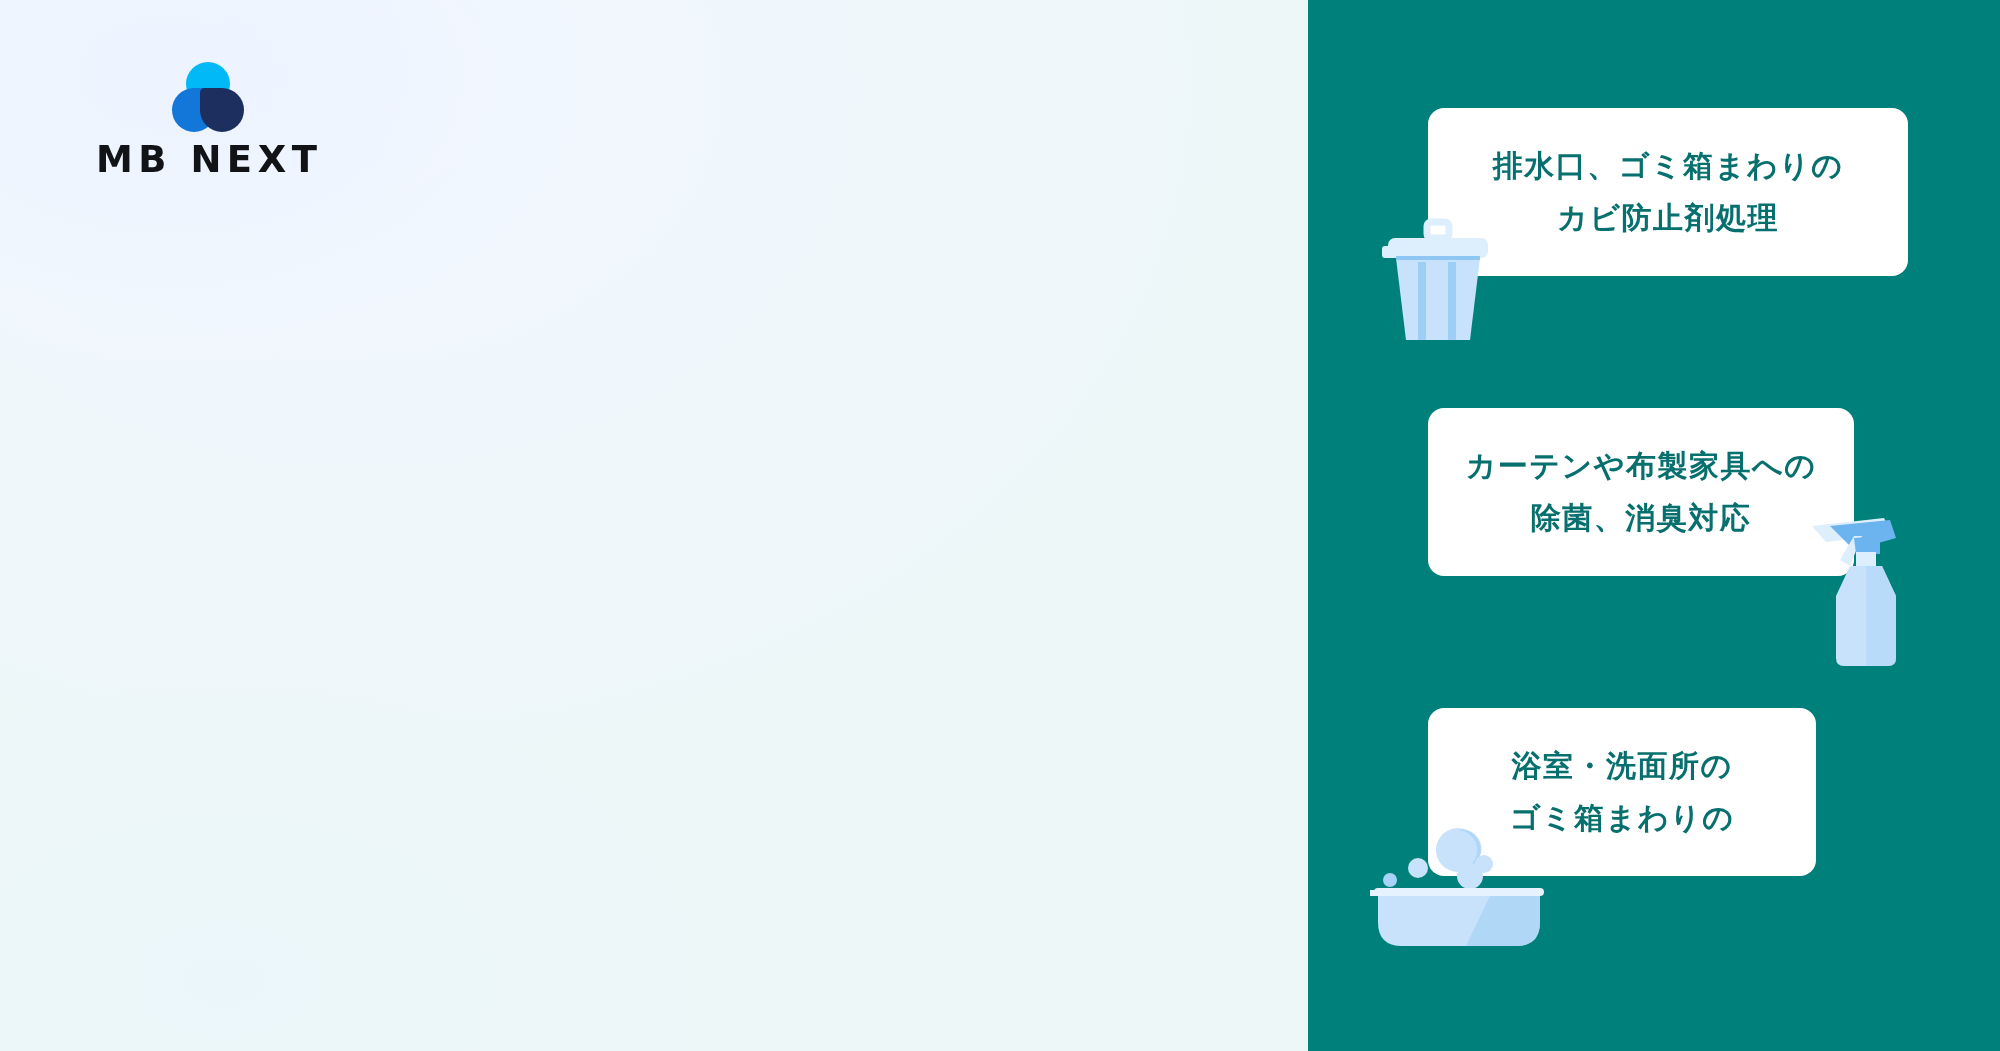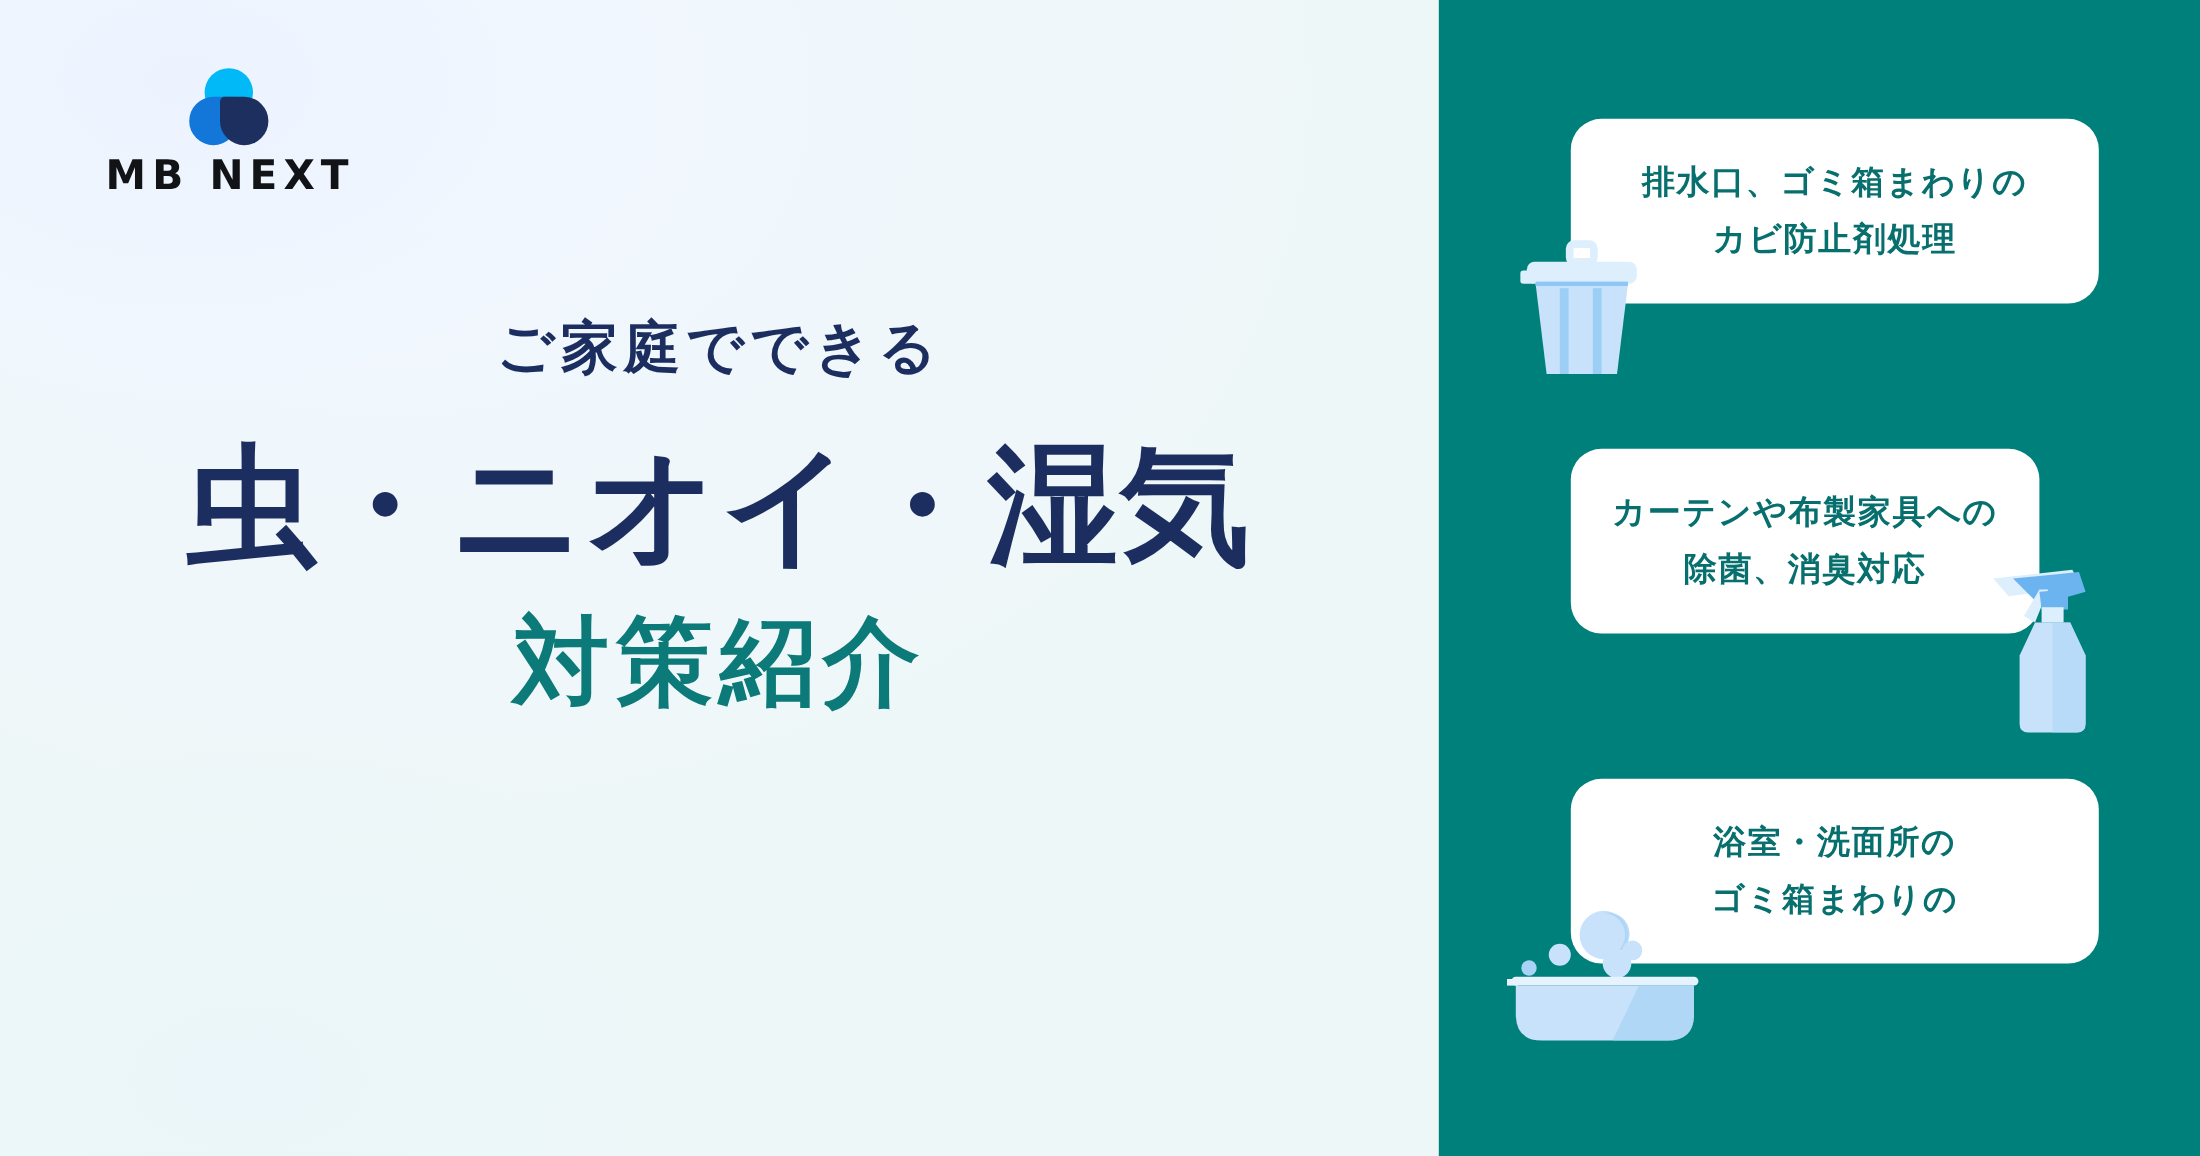--- a/index.html
+++ b/index.html
@@ -101,38 +101,38 @@
   
   #panel {
     position:absolute; left:1308px; top:0;
     width:692px; height:1051px;
     background:#00807a;
     overflow:hidden;
   }
   .card {
     position:absolute;
     background:#ffffff;
-    border-radius:28px;
+    border-radius:16px;
     display:flex; flex-direction:column;
     align-items:center; justify-content:center;
     text-align:center;
     z-index:3;
   }
   .card-line {
     font-family:"DejaVu Sans", sans-serif;
     font-weight:700;
     font-size:30px;
     letter-spacing:1.5px;
     color:#07706e;
     line-height:1.75;
     white-space:nowrap;
   }
   #card1 { left:120px; top:108px;  width:480px; height:168px; }
   #card2 { left:120px; top:408px;  width:426px; height:168px; }
-  #card3 { left:120px; top:708px;  width:480px; height:168px; }
+  #card3 { left:120px; top:708px;  width:388px; height:168px; }
 
   
   .illus { position:absolute; z-index:4; }
   #illus-bin   { left:74px;  top:212px; width:112px; height:128px; }
   #illus-spray { left:502px; top:508px; width:108px; height:160px; }
   #illus-tub   { left:62px;  top:818px; width:178px; height:132px; }
 </style>
 </head>
 <body>
 
@@ -143,25 +143,20 @@
 
   <div id="logo">
     <div class="logo-mark">
       <div class="petal petal-top"></div>
       <div class="petal petal-bl"></div>
       <div class="petal petal-br"></div>
     </div>
     <div class="logo-word">MB NEXT</div>
   </div>
 
-  <div id="headline">
-    <div class="eyebrow">ご家庭でできる</div>
-    <div class="main-title">虫・ニオイ・湿気</div>
-    <div class="sub-title">対策紹介</div>
-  </div>
 
   <div id="panel">
 
     <svg class="illus" id="illus-bin" viewBox="0 0 112 128">
       <rect x="45" y="10" width="22" height="16" rx="4" fill="none" stroke="#ddeefc" stroke-width="7"></rect>
       <rect x="6" y="26" width="100" height="20" rx="7" fill="#ddeefc"></rect>
       <rect x="0" y="34" width="14" height="12" rx="3" fill="#ddeefc"></rect>
       <path d="M14 46 L98 46 L88 128 L24 128 Z" fill="#c7e2fa"></path>
       <rect x="14" y="44" width="84" height="4" fill="#8ec7f4"></rect>
       <rect x="36" y="50" width="8" height="78" fill="#8ec7f4" opacity=".75"></rect>

